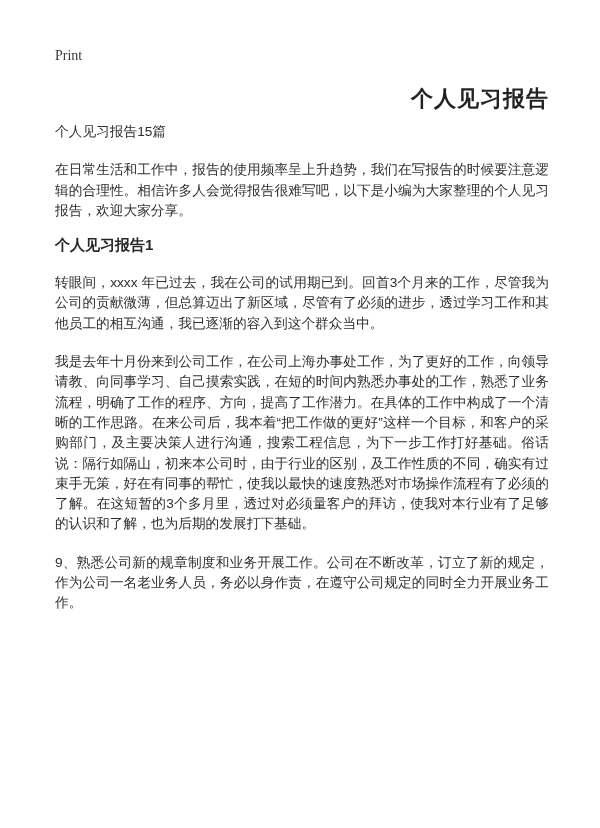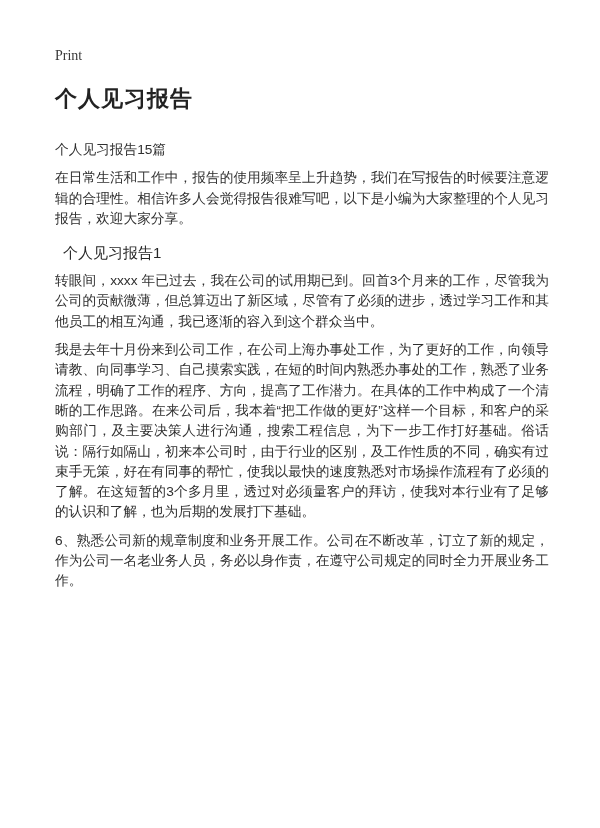--- a/index.html
+++ b/index.html
@@ -24,48 +24,48 @@
     display: inline-block;
     font-family: "Liberation Serif", serif;
     font-size: 14px;
     line-height: 16px;
     color: #3a3a3a;
     text-decoration: none;
     cursor: pointer;
   }
   .doc-title {
     margin: 21px 0 0 0;
-    text-align: left;
+    text-align: right;
     font-size: 22px;
     line-height: 27px;
     font-weight: bold;
     color: #222222;
     letter-spacing: 1px;
   }
   .collection-heading {
-    margin: 28px 0 0 0;
+    margin: 10px 0 0 0;
     font-size: 13.7px;
     line-height: 20.3px;
     font-weight: normal;
     color: #2f2f2f;
   }
   p.body-para {
-    margin: 8px 0 0 0;
+    margin: 18px 0 0 0;
     font-size: 13.7px;
     line-height: 20.3px;
     color: #2f2f2f;
     text-align: justify;
     text-justify: inter-ideograph;
     word-break: break-all;
   }
   .section-heading {
-    margin: 13px 0 0 8px;
+    margin: 13px 0 0 0;
     font-size: 15px;
     line-height: 21px;
-    font-weight: normal;
+    font-weight: bold;
     color: #262626;
   }
 </style>
 </head>
 <body style="background: rgb(255, 255, 255);">
 
 <div class="page">
 
   <a class="print-link">Print</a>
 
@@ -76,15 +76,15 @@
   <p class="body-para">在日常生活和工作中，报告的使用频率呈上升趋势，我们在写报告的时候要注意逻辑的合理性。相信许多人会觉得报告很难写吧，以下是小编为大家整理的个人见习报告，欢迎大家分享。</p>
 
   <h2 class="section-heading">个人见习报告1</h2>
 
   <p class="body-para">转眼间，xxxx 年已过去，我在公司的试用期已到。回首3个月来的工作，尽管我为公司的贡献微薄，但总算迈出了新区域，尽管有了必须的进步，透过学习工作和其他员工的相互沟通，我已逐渐的容入到这个群众当中。</p>
 
   <p class="body-para">我是去年十月份来到公司工作，在公司上海办事处工作，为了更好的工作，向领导请教、向同事学习、自己摸索实践，在短的时间内熟悉办事处的工作，熟悉了业务流程，明确了工作的程序、方向，提高了工作潜力。在具体的工作中构成了一个清晰的工作思路。在来公司后，我本着“把工作做的更好”这样一个目标，和客户的采购部门，及主要决策人进行沟通，搜索工程信息，为下一步工作打好基础。俗话说：隔行如隔山，初来本公司时，由于行业的区别，及工作性质的不同，确实有过束手无策，好在有同事的帮忙，使我以最快的速度熟悉对市场操作流程有了必须的了解。在这短暂的3个多月里，透过对必须量客户的拜访，使我对本行业有了足够的认识和了解，也为后期的发展打下基础。</p>
 
 
 
-  <p class="body-para">6、熟悉公司新的规章制度和业务开展工作。公司在不断改革，订立了新的规定，作为公司一名老业务人员，务必以身作责，在遵守公司规定的同时全力开展业务工作。</p>
+  <p class="body-para">9、熟悉公司新的规章制度和业务开展工作。公司在不断改革，订立了新的规定，作为公司一名老业务人员，务必以身作责，在遵守公司规定的同时全力开展业务工作。</p>
 
 </div>
 
 </body></html>

